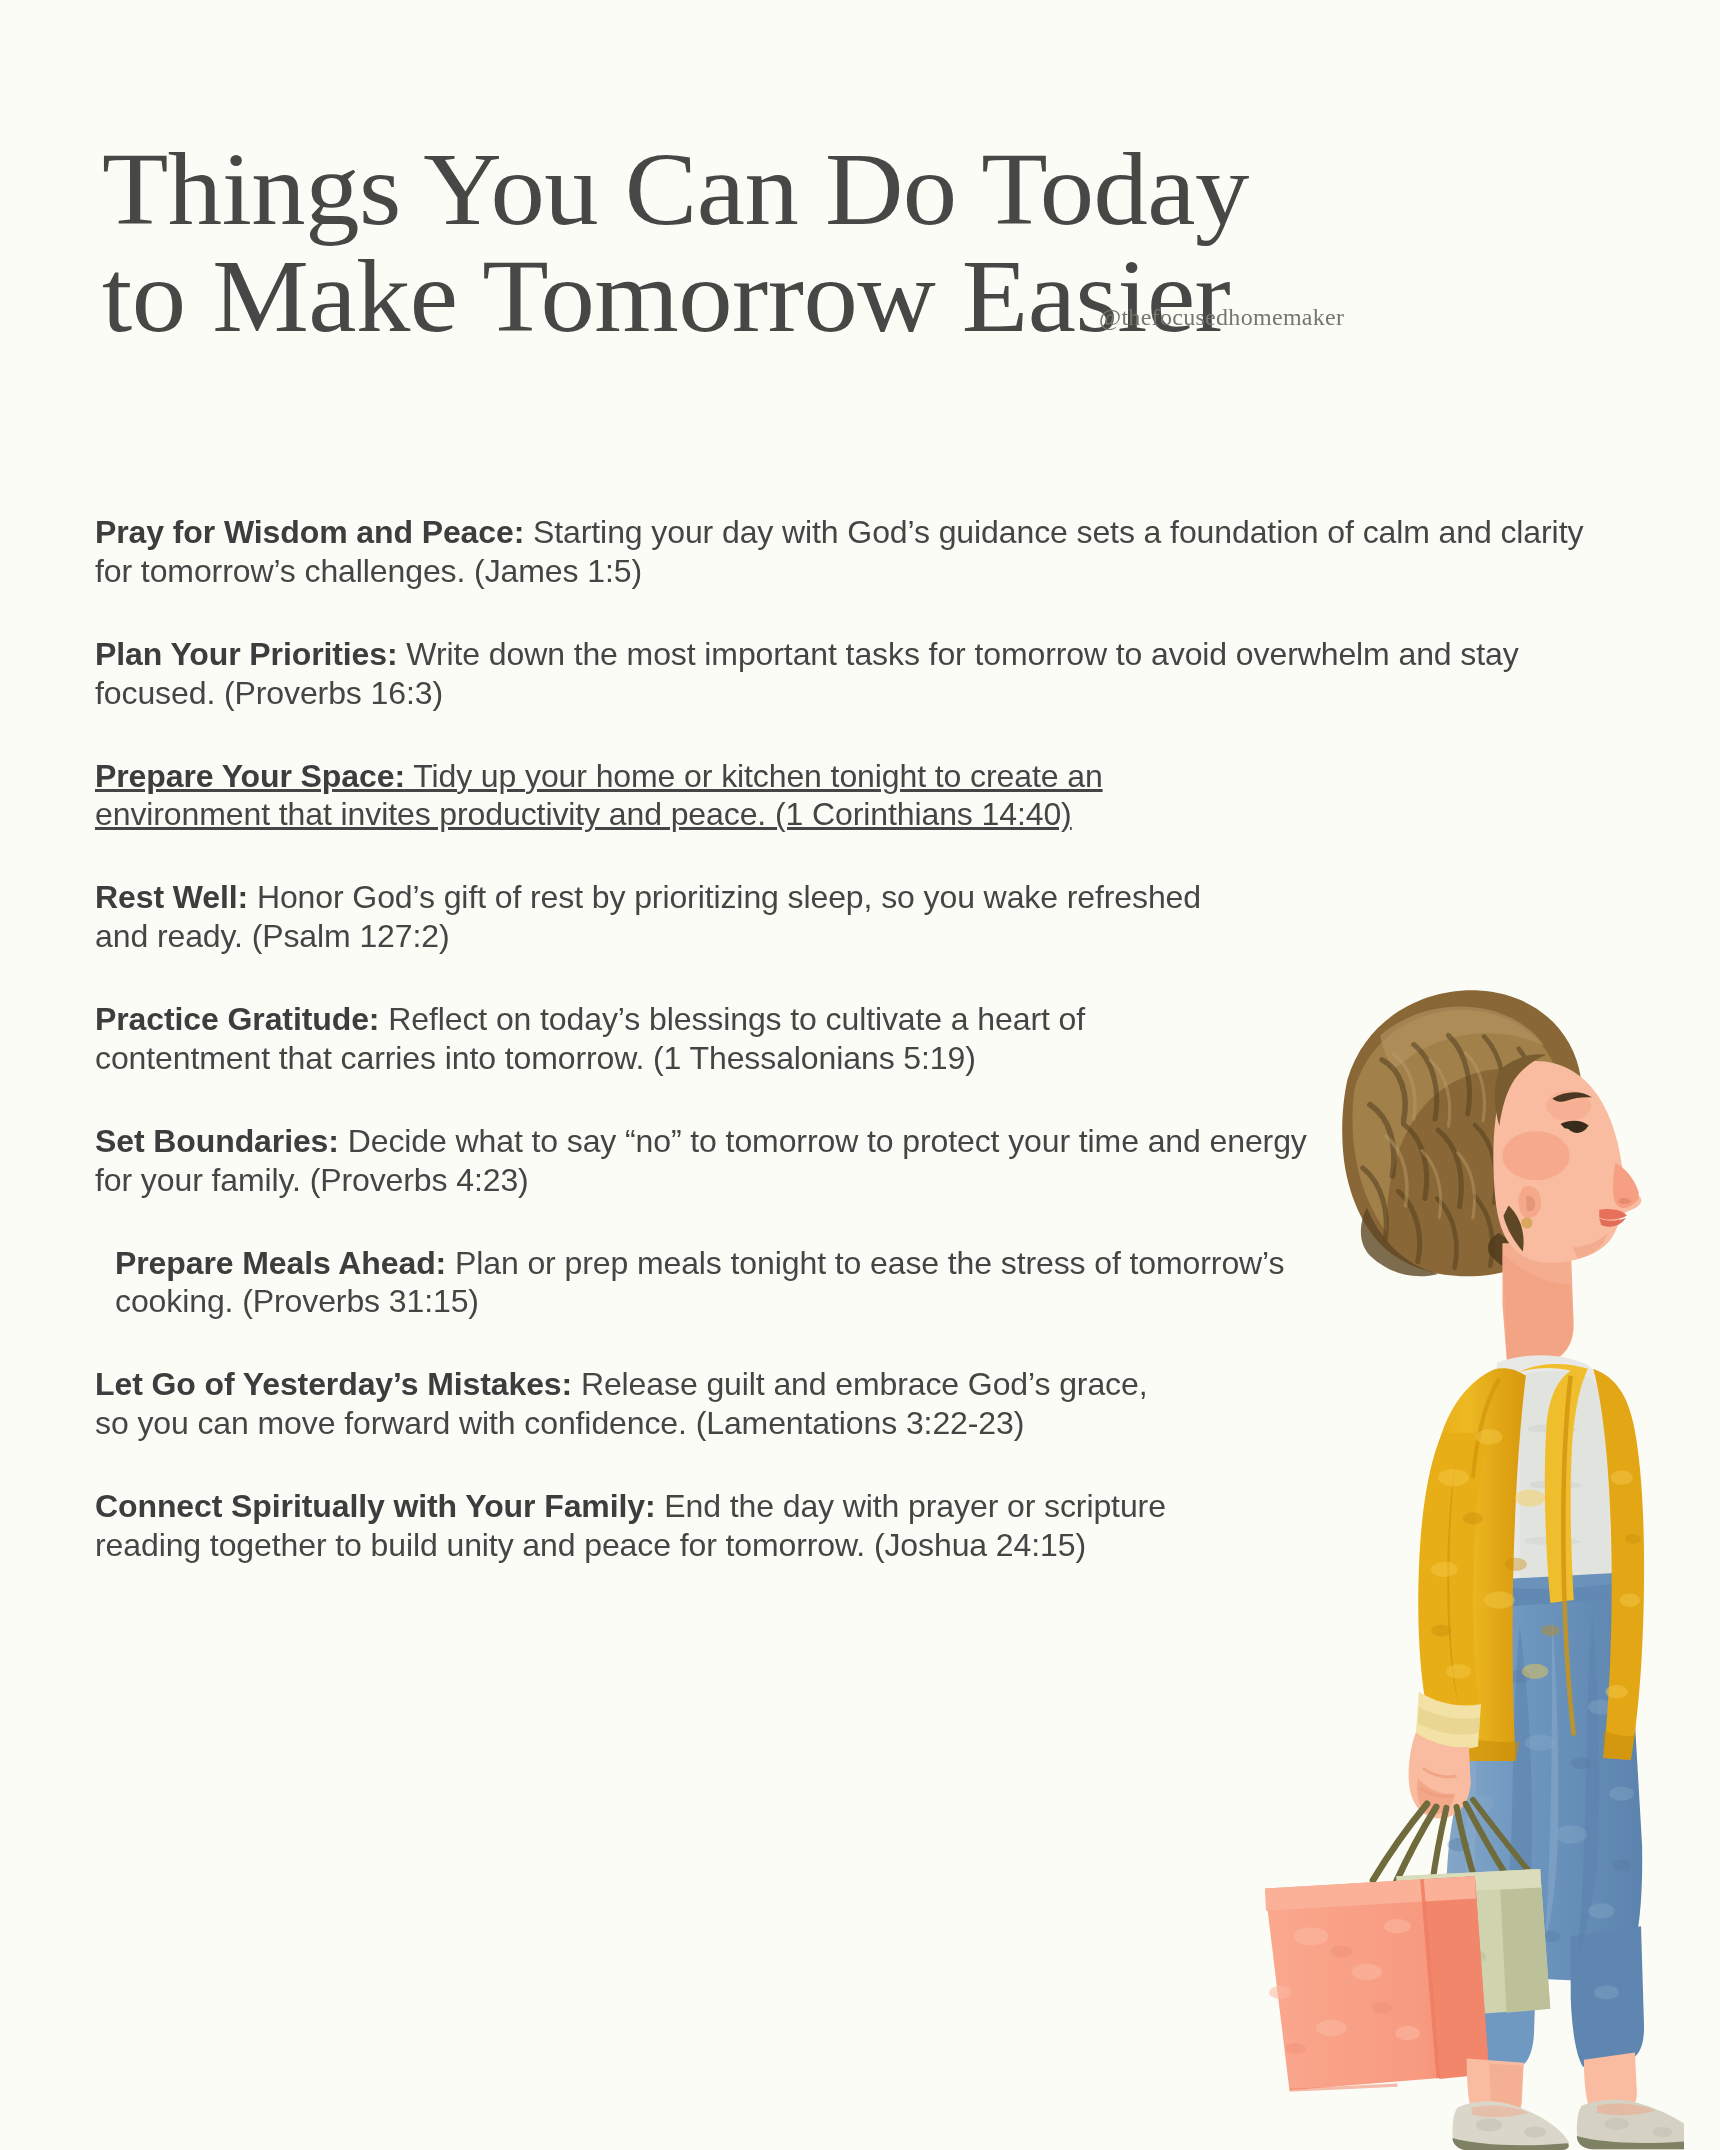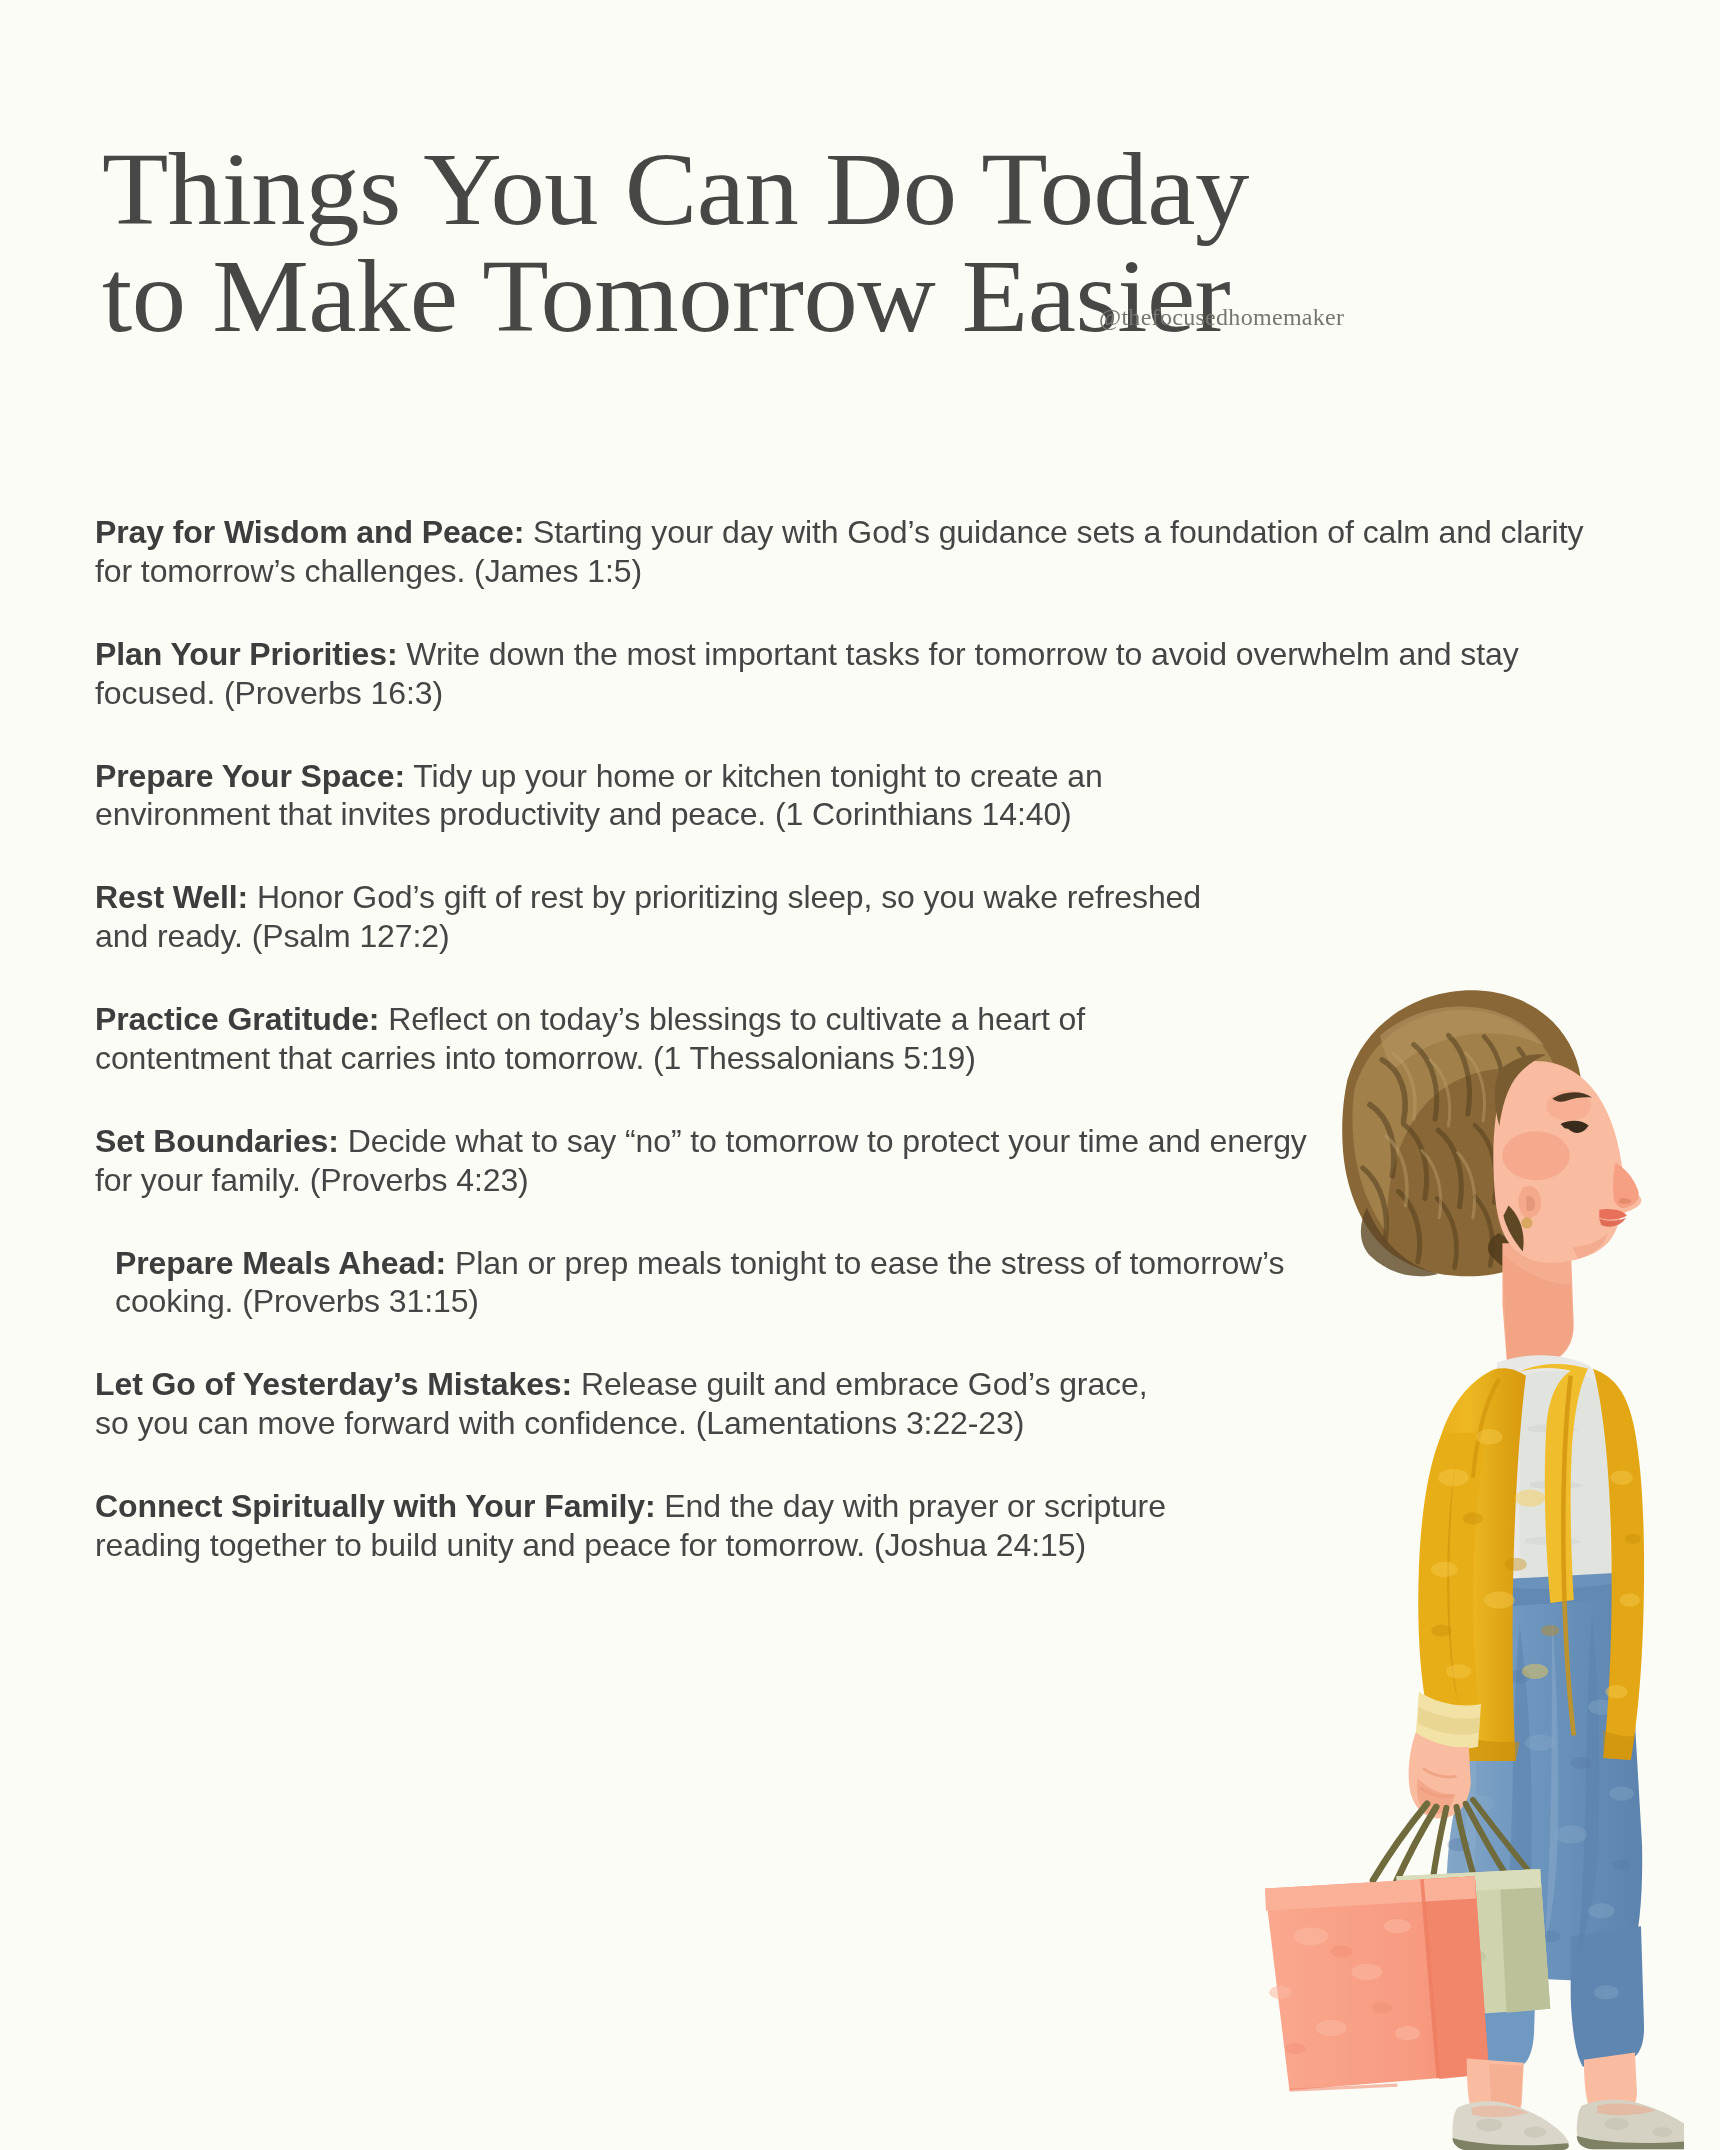--- a/index.html
+++ b/index.html
@@ -80,21 +80,21 @@
 
   <div class="handle">@thefocusedhomemaker</div>
 
   <div class="list">
     <div class="item">
       <b>Pray for Wisdom and Peace:</b><span> Starting your day with God’s guidance sets a foundation of calm and clarity for tomorrow’s challenges. (James 1:5)</span>
     </div>
     <div class="item">
       <b>Plan Your Priorities:</b><span> Write down the most important tasks for tomorrow to avoid overwhelm and stay focused. (Proverbs 16:3)</span>
     </div>
-    <div class="item" style="max-width:1172px;">
+    <div class="item" style="max-width:1172px;text-decoration:underline;">
       <b>Prepare Your Space:</b><span> Tidy up your home or kitchen tonight to create an environment that invites productivity and peace. (1 Corinthians 14:40)</span>
     </div>
     <div class="item" style="max-width:1121px;">
       <b>Rest Well:</b><span> Honor God’s gift of rest by prioritizing sleep, so you wake refreshed and ready. (Psalm 127:2)</span>
     </div>
     <div class="item" style="max-width:1060px;">
       <b>Practice Gratitude:</b><span> Reflect on today’s blessings to cultivate a heart of contentment that carries into tomorrow. (1 Thessalonians 5:19)</span>
     </div>
     <div class="item" style="max-width:1213px;">
       <b>Set Boundaries:</b><span> Decide what to say “no” to tomorrow to protect your time and energy for your family. (Proverbs 4:23)</span>

